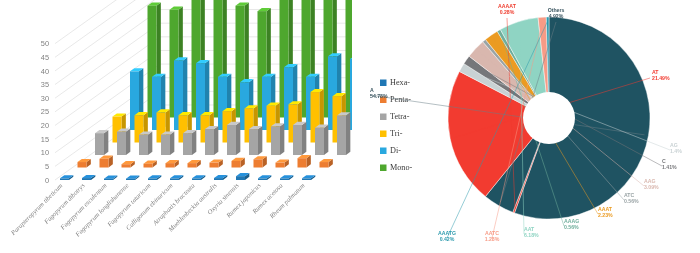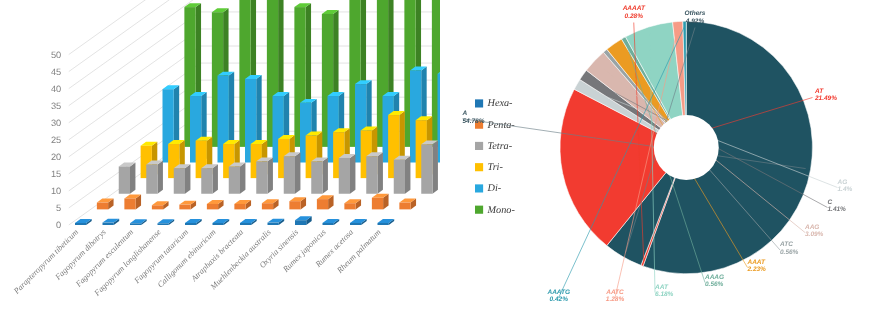--- a/index.html
+++ b/index.html
@@ -6,21 +6,21 @@
   body{width:700px;height:253px;overflow:hidden;font-family:"Liberation Sans",sans-serif;}
   #root{position:relative;width:700px;height:253px;}
 
   
   #barchart{position:absolute;left:0;top:0;width:352px;height:253px;}
   #barchart svg{display:block;}
   .axislbl{font-family:"Liberation Sans",sans-serif;font-size:7.4px;fill:#808080;}
   .catlbl{font-family:"Liberation Serif",serif;font-size:6.6px;fill:#7d7d7d;font-style:italic;}
 
   
-  #piechart{position:absolute;left:352px;top:0;width:348px;height:253px;font-style:italic;}
+  #piechart{position:absolute;left:352px;top:0;width:348px;height:253px;}
   #piechart svg{display:block;}
   .legtxt{font-family:"Liberation Serif",serif;font-size:8.2px;fill:#3a3a3a;}
   .pielbl{font-family:"Liberation Sans",sans-serif;font-size:5.2px;font-weight:bold;}
   .lead{stroke-width:.5;fill:none;}
 </style>
 </head>
 <body>
 
 <div id="root">
 

